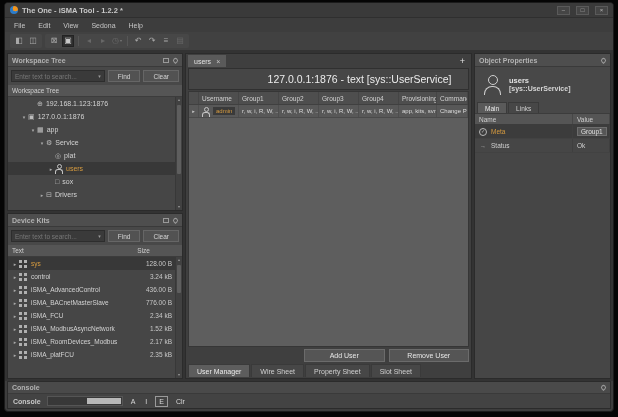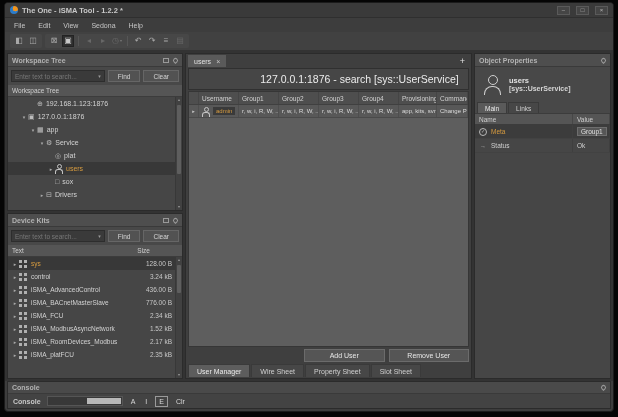--- a/index.html
+++ b/index.html
@@ -333,21 +333,21 @@
     </div>
 
     <div class="center-col">
       <div class="tabbar">
         <div class="tab">
           <span>users</span>
           <span class="tab-close">×</span>
         </div>
         <span class="add-tab">+</span>
       </div>
-      <div class="doc-title">127.0.0.1:1876 - search [sys::UserService]</div>
+      <div class="doc-title">127.0.0.1:1876 - text [sys::UserService]</div>
       <div class="table-area">
         <div class="ugrid grid-header">
           <span class="hcell"></span>
           <span class="hcell">Username</span>
           <span class="hcell">Group1</span>
           <span class="hcell">Group2</span>
           <span class="hcell">Group3</span>
           <span class="hcell">Group4</span>
           <span class="hcell">Provisioning...</span>
           <span class="hcell">Commands</span>

